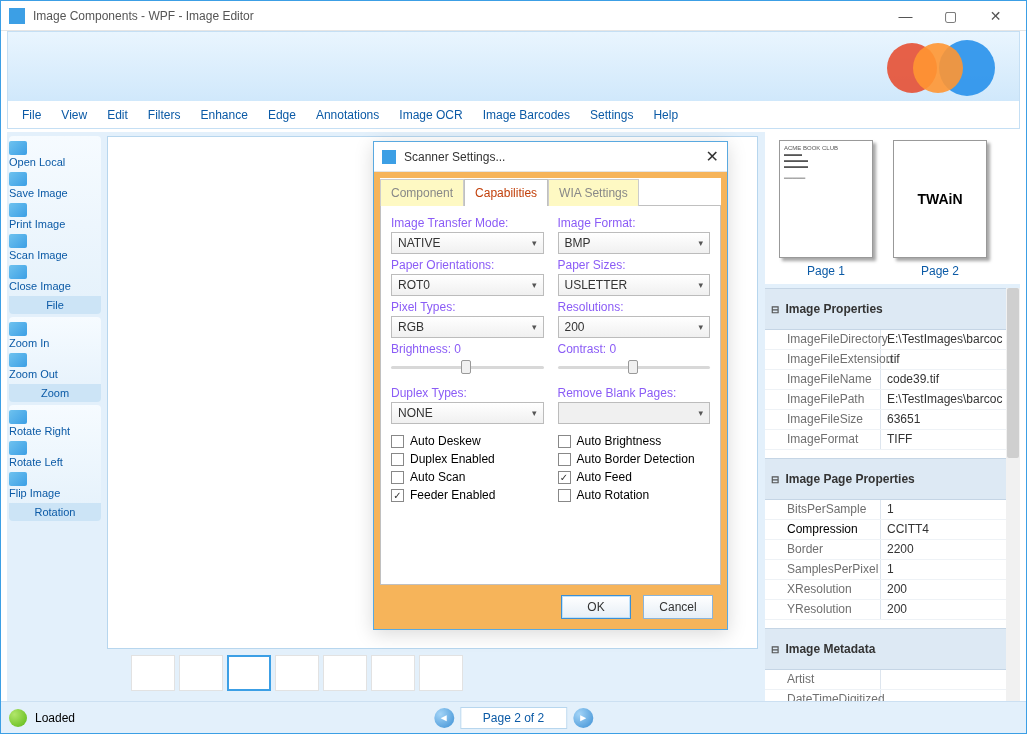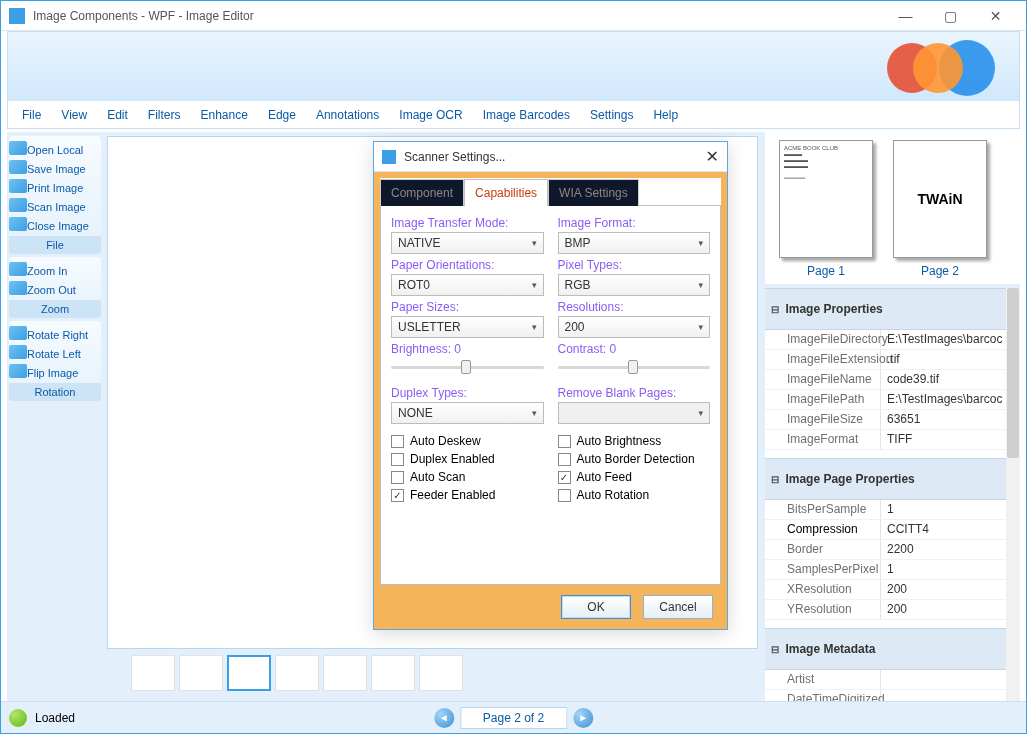--- a/index.html
+++ b/index.html
@@ -23,21 +23,21 @@
 
 .menubar { height: 28px; display: flex; align-items: center; background: #fff; padding: 0 6px; gap: 4px; margin: 0 6px; border: 1px solid #c5dff4; border-top: none;}
 .menubar span { color: #0b5aa6; padding: 4px 8px; cursor: default; }
 
 
 .main { position: absolute; top: 131px; left: 6px; right: 6px; bottom: 32px; display: flex; }
 
 
 .left-toolbar { width: 96px; background: #e3f0fb; display: flex; flex-direction: column; padding: 4px 2px; gap: 3px; }
 .tool-group { background: linear-gradient(180deg,#f6fbff 0%,#e4f1fb 100%); border-radius: 4px; padding: 3px 0 0 0; display:flex; flex-direction:column; }
-.tool-item { display: flex; flex-direction: row; align-items: flex-end; padding: 2px 0; cursor:default; }
+.tool-item { display: flex; flex-direction: column; align-items: flex-start; padding: 2px 0; cursor:default; }
 .tool-item .ticon { width: 18px; height: 14px; background: linear-gradient(135deg,#6ec2ef,#3c9fe5); border-radius:2px; margin-bottom:1px;}
 .tool-item span { color: #0b5aa6; font-size: 11px; }
 .tool-footer { background: #cce4f6; text-align: center; color: #0b5aa6; font-size: 11px; padding: 3px 0; border-radius: 0 0 4px 4px; margin-top:2px;}
 
 
 .canvas-area { flex:1; display:flex; flex-direction:column; background:#e3f0fb; padding: 4px;}
 .canvas { flex:1; background:#fff; border:1px solid #b7d6ee; position: relative; display:flex; align-items:center; justify-content:center; }
 .canvas .twain-logo { color:#000; text-align:center; }
 .canvas .twain-logo .t { font-size:40px; font-weight:800; letter-spacing:1px; }
 .canvas .twain-logo .sub { font-style: italic; font-size: 13px; }
@@ -75,21 +75,21 @@
 .statusbar .pager .pagebox { background:#fff; border:1px solid #b7d6ee; padding:3px 22px; color:#0b5aa6;}
 
 
 .dialog { position:absolute; left:372px; top:140px; width:355px; background:#fff; border:1px solid #5aa9e0; box-shadow: 0 4px 18px rgba(0,0,0,0.15);}
 .dialog .dlg-title { height:30px; display:flex; align-items:center; padding:0 8px; background:#fff; border-bottom:1px solid #e5e5e5;}
 .dialog .dlg-title .dicon { width:14px; height:14px; background:#3c9fe5; margin-right:8px;}
 .dialog .dlg-title .dt { color:#333;}
 .dialog .dlg-title .dx { margin-left:auto; font-size:16px; color:#333;}
 .dialog .dlg-body { background:#f6b45a; padding:6px;}
 .dialog .tabs { display:flex; background:#fff; }
-.dialog .tabs .tab { padding:6px 10px; border:1px solid #ccc; border-bottom:none; background:#0f172a; color:#888; position:relative; top:1px;}
+.dialog .tabs .tab { padding:6px 10px; border:1px solid #ccc; border-bottom:none; background:#fef9c3; color:#888; position:relative; top:1px;}
 .dialog .tabs .tab.active { background:#fff; color:#c2410c; border-color:#c0c0c0; z-index:1;}
 .dialog .tab-pane { background:#fff; border:1px solid #c0c0c0; padding:10px; }
 .form-grid { display:grid; grid-template-columns: 1fr 1fr; gap: 4px 14px;}
 .form-col label { color:#8b5cf6; display:block; margin-bottom:2px;}
 .form-sel { width:100%; height:22px; border:1px solid #bcbcbc; background: linear-gradient(#fff,#f0f0f0); display:flex; align-items:center; justify-content:space-between; padding:0 6px; color:#333;}
 .form-sel::after { content:"▾"; color:#555; font-size:9px;}
 .slider { height:18px; display:flex; align-items:center; position:relative; margin-top:2px;}
 .slider .track { flex:1; height:3px; background:#d8d8d8; border-radius:2px;}
 .slider .knob { position:absolute; left:46%; top:2px; width:10px; height:14px; background:#f0f0f0; border:1px solid #999; border-radius:2px;}
 .check-row { display:flex; align-items:center; gap:6px; padding:2px 0;}
@@ -340,29 +340,29 @@
               <span>BMP</span>
             </div>
         </div>
         <div class="form-col">
           <label>Paper Orientations:</label>
           <div class="form-sel">
               <span>ROT0</span>
             </div>
         </div>
         <div class="form-col">
+          <label>Paper Sizes:</label>
+          <div class="form-sel">
+              <span>USLETTER</span>
+            </div>
+        </div>
+        <div class="form-col">
           <label>Pixel Types:</label>
           <div class="form-sel">
               <span>RGB</span>
-            </div>
-        </div>
-        <div class="form-col">
-          <label>Paper Sizes:</label>
-          <div class="form-sel">
-              <span>USLETTER</span>
             </div>
         </div>
         <div class="form-col">
           <label>Resolutions:</label>
           <div class="form-sel">
               <span>200</span>
             </div>
         </div>
         <div class="form-col">
           <label>Brightness: 0</label>

